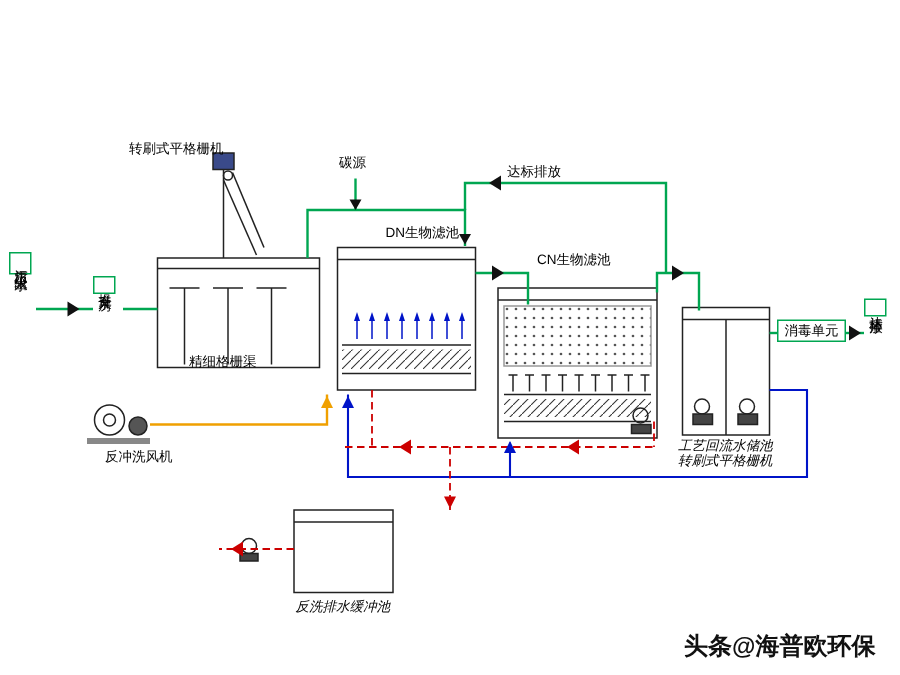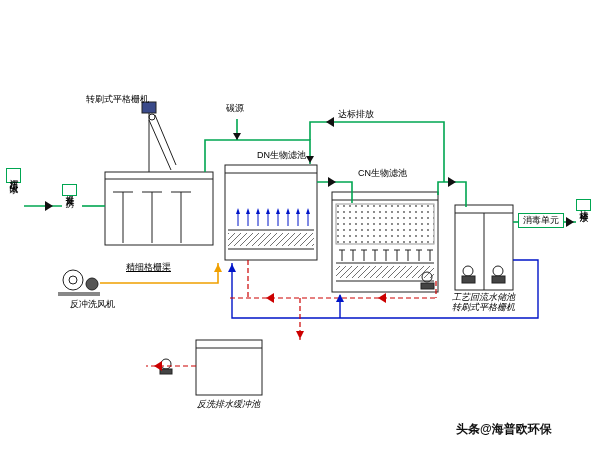--- a/index.html
+++ b/index.html
@@ -17,21 +17,21 @@
   .ar{fill:var(--drain-red,#cc0000);stroke:none;}
   .abl{fill:var(--backwash-blue,#0014c8);stroke:none;}
   .ao{fill:var(--air-orange,#f0a000);stroke:none;}
   
   .lbl{position:absolute;font-size:9px;color:#000;white-space:nowrap;line-height:1.15;}
   .vbox{position:absolute;writing-mode:vertical-rl;text-orientation:upright;border:1px solid var(--label-border-green,#00a651);
         padding:3px 2px;font-size:9px;color:#000;background:#fff;letter-spacing:1px;line-height:1;}
   .hbox{position:absolute;border:1px solid var(--label-border-green,#00a651);padding:2px 4px;font-size:9px;color:#000;
         background:#fff;white-space:nowrap;line-height:1;}
   .two-line span{display:block;}
-  .watermark{position:absolute;font-size:12px;font-weight:bold;color:#111;white-space:nowrap;}
+  .watermark{position:absolute;font-size:16px;font-weight:bold;color:#111;white-space:nowrap;}
 </style>
 </head>
 <body>
 
 <div class="canvas">
 
   <svg width="600" height="450" viewBox="0 0 600 450">
     <defs>
       <pattern id="dots" width="6" height="6" patternUnits="userSpaceOnUse">
         <circle cx="2" cy="2" r="0.9" fill="#555"></circle>
@@ -193,21 +193,21 @@
     </g>
   </svg>
 
   <div class="lbl" style="left:86px;top:94px;">转刷式平格栅机</div>
   <div class="lbl" style="left:226px;top:103px;">碳源</div>
   <div class="lbl" style="left:338px;top:109px;">达标排放</div>
 
   <div class="vbox" style="left:6px;top:168px;">污水厂二级出水</div>
   <div class="vbox" style="left:62px;top:184px;">提升泵房</div>
 
-  <div class="lbl" style="left:126px;top:262px;text-decoration:underline;">精细格栅渠</div>
+  <div class="lbl" style="left:126px;top:236px;">精细格栅渠</div>
   <div class="lbl" style="left:240px;top:150px;margin-left:17px;">DN生物滤池</div>
   <div class="lbl" style="left:358px;top:168px;">CN生物滤池</div>
 
   <div class="hbox" style="left:518px;top:213px;">消毒单元</div>
   <div class="vbox" style="left:576px;top:199px;">达标排放</div>
 
   <div class="lbl two-line" style="left:452px;top:292px;font-style:italic;">
     <span>工艺回流水储池</span>
     <span>转刷式平格栅机</span>
   </div>

